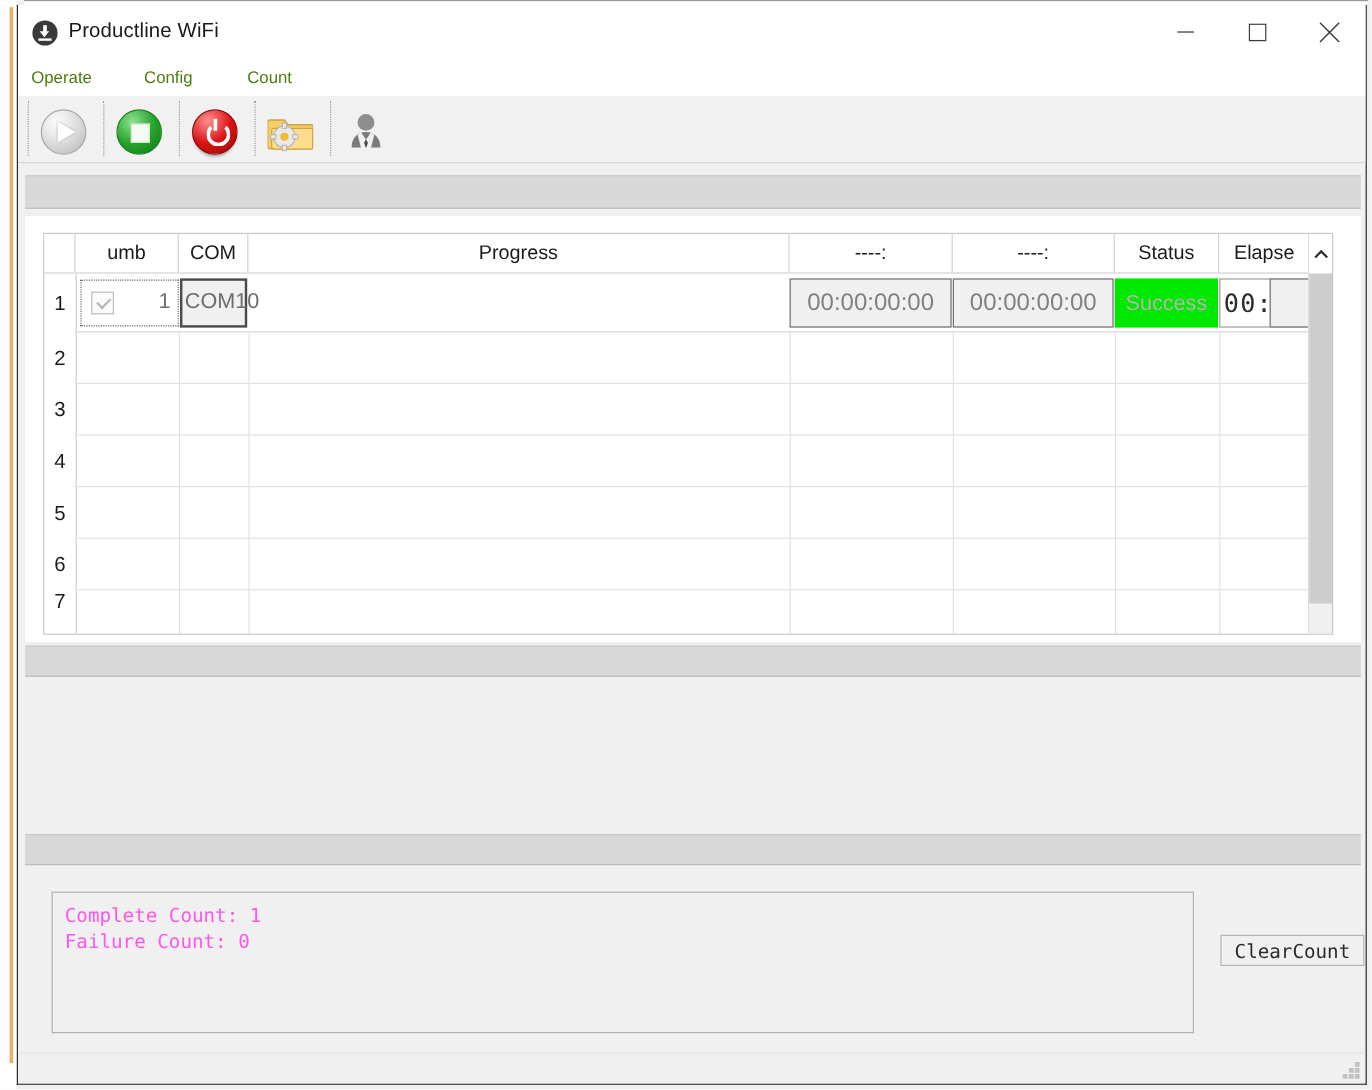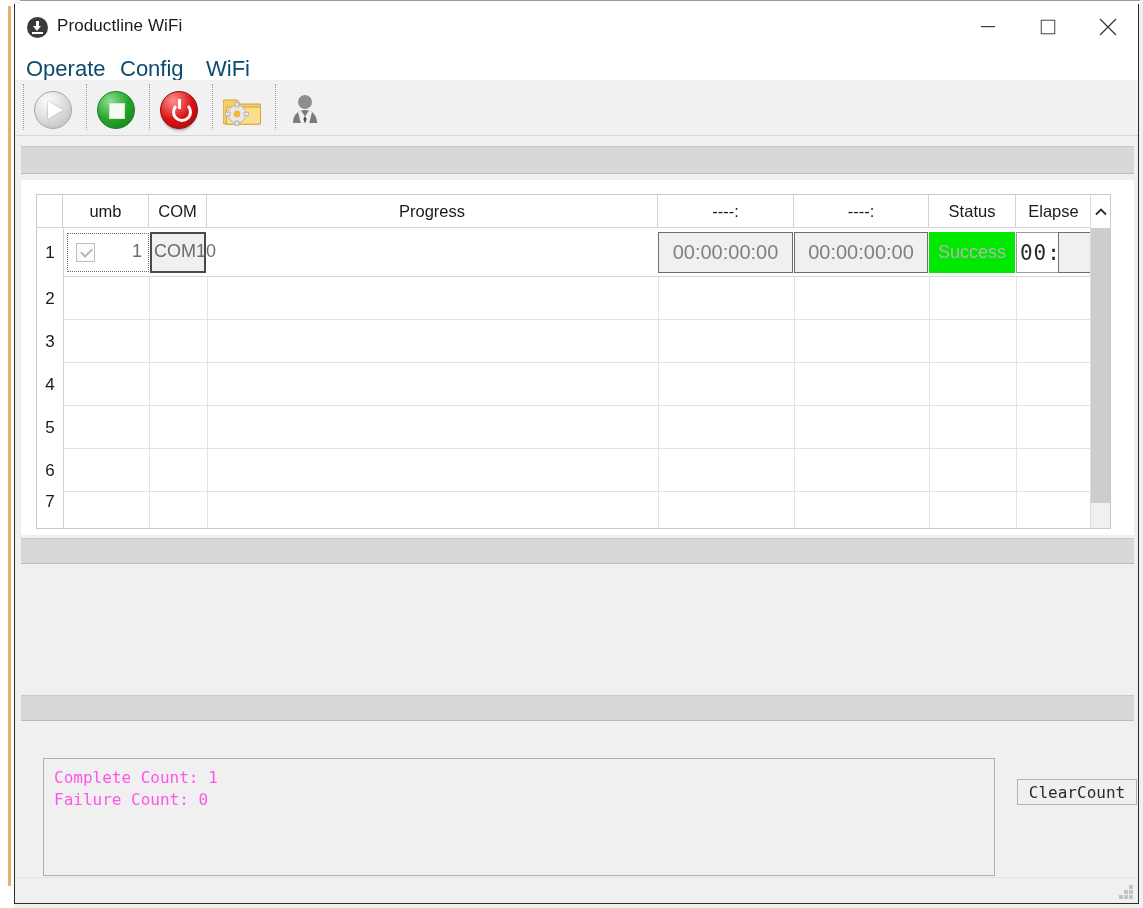--- a/index.html
+++ b/index.html
@@ -83,21 +83,21 @@
   #btn-max { right: 60px; }
   #btn-close { right: 0px; }
 
   
   #menubar {
     position: absolute; left: 0; top: 47px; right: 0; height: 29px;
     background: #ffffff;
   }
   .menuitem {
     position: absolute; top: 3px;
-    font-size: 22px; color: #0c4a6e;
+    font-size: 14px; color: #4d7c0f;
     padding: 2px 5px;
     white-space: nowrap;
     cursor: default;
   }
   #menu-operate { left: 6px; }
   #menu-config  { left: 100px; }
   #menu-help    { left: 186px; }
 
   
   #toolbar {
@@ -328,21 +328,21 @@
   }
   #wifi-vsb {
     position: absolute; right: 9px; top: 9px; width: 22px; height: 110px;
     background: #f0f0f0; border-left: 1px solid #e0e0e0;
     display: flex; flex-direction: column; justify-content: space-between;
     align-items: center; padding: 6px 0;
   }
 
   
   #log-panel {
-    position: absolute; left: 6px; top: 733px;
+    position: absolute; left: 6px; top: 718px;
     width: 1113px; height: 160px;
     background: #f0f0f0;
   }
   #log-box {
     position: absolute; left: 22px; top: 21px;
     width: 952px; height: 118px;
     background: #f0f0f0;
     border: 1px solid #b0b0b0;
     padding: 8px 10px;
     font-family: "DejaVu Sans Mono", monospace;
@@ -403,21 +403,21 @@
         <svg width="18" height="18" viewBox="0 0 18 18">
           <line x1="1" y1="1" x2="17" y2="17" stroke="#3a3a3a" stroke-width="1.2"></line>
           <line x1="17" y1="1" x2="1" y2="17" stroke="#3a3a3a" stroke-width="1.2"></line>
         </svg>
       </div>
     </div>
 
     <div id="menubar">
       <div class="menuitem" id="menu-operate">Operate</div>
       <div class="menuitem" id="menu-config">Config</div>
-      <div class="menuitem" id="menu-help">WiFi</div>
+      <div class="menuitem" id="menu-help">Count</div>
     </div>
 
     <div id="toolbar">
       <div class="tbsep" id="sep-1"></div>
       <div class="tbsep" id="sep-2"></div>
       <div class="tbsep" id="sep-3"></div>
       <div class="tbsep" id="sep-4"></div>
       <div class="tbsep" id="sep-5"></div>
 
       <div class="tbcell" id="tb-1">

